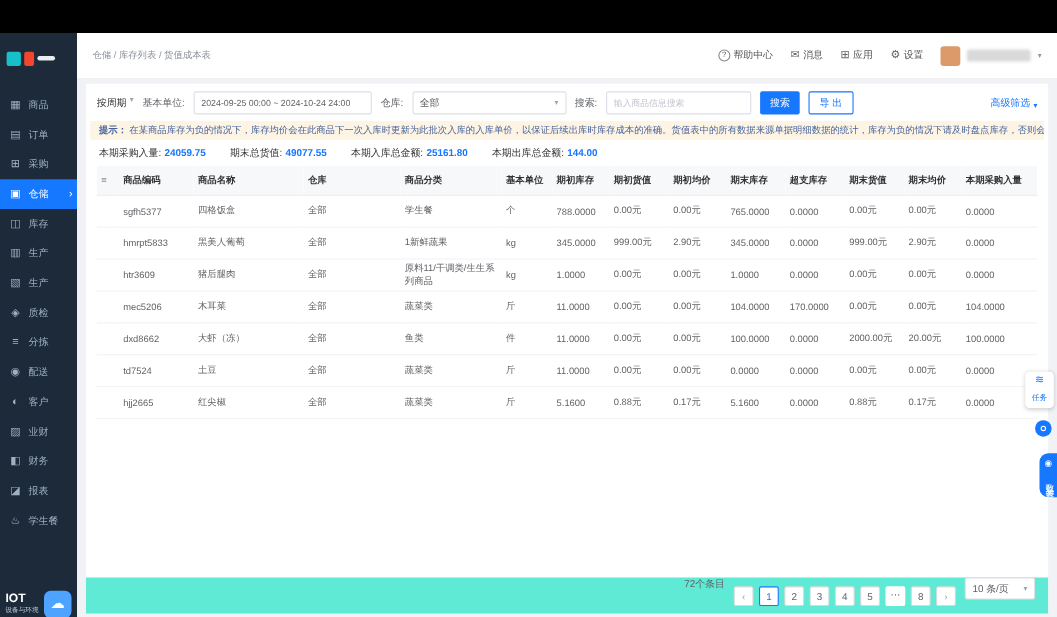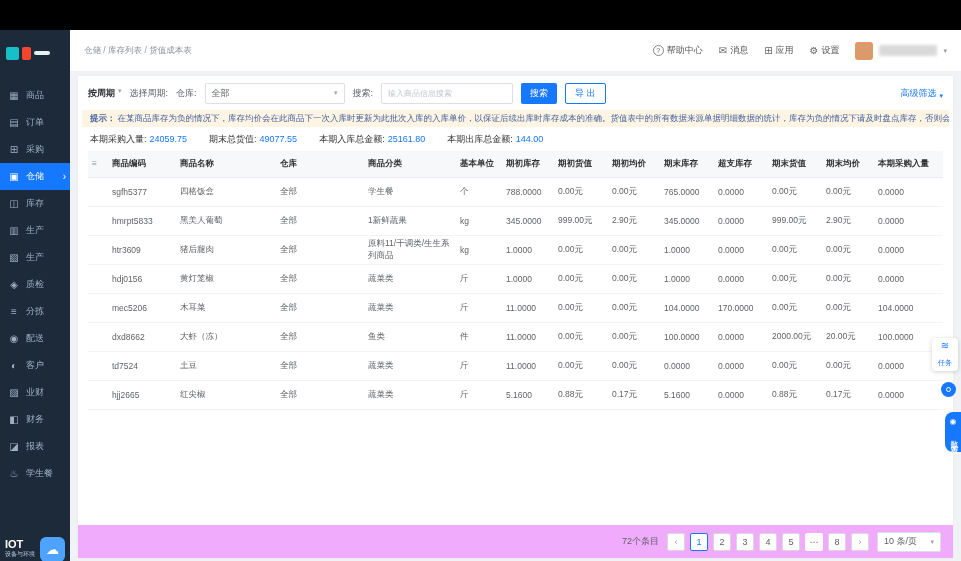--- a/index.html
+++ b/index.html
@@ -36,50 +36,50 @@
   .avatar { width:18px; height:18px; border-radius:3px; background:#dc9a6a; }
   .user-blur { width:58px; height:11px; background:#d9d9d9; border-radius:2px; filter:blur(1.5px); }
   .caret { font-size:7px; color:#999; }
   .sel-caret { font-size:7px; color:#a0a4ab; }
 
   
   .content { position:absolute; left:70px; top:42px; right:0; bottom:0; background:#f0f2f5; }
   .card { position:absolute; left:8px; top:4px; right:8px; bottom:10px; background:#fff; overflow:hidden; box-shadow:0 0 2px rgba(0,0,0,.06); }
 
   .filter-row { height:34px; display:flex; align-items:center; gap:8px; padding:0 10px; font-size:9px; color:#606266; }
-  .fr-mode { display:flex; align-items:flex-start; gap:3px; color:#303133; cursor:pointer;font-weight:bold; }
+  .fr-mode { display:flex; align-items:flex-start; gap:3px; color:#303133; cursor:pointer; }
   .inputbox { border:1px solid #dcdfe6; border-radius:2px; height:21px; display:flex; align-items:center; padding:0 6px; color:#606266; background:#fff; font-size:8px; font-family:inherit; outline:none; }
   .date-input { width:162px; }
   .select { justify-content:space-between; cursor:pointer; font-size:9px; }
   .wh-select { width:140px; }
   .search-input { width:132px; }
   .search-input::placeholder { color:#c0c4cc; }
   .btn { height:21px; border:none; border-radius:2px; font-size:9px; padding:0 9px; display:flex; align-items:center; cursor:pointer; font-family:inherit; }
   .btn-primary { background:#1677ff; color:#fff; }
   .btn-plain { border:1px solid #1677ff; color:#1677ff; background:#fff; }
   .advanced { margin-left:auto; color:#1677ff; display:flex; gap:3px; align-items:flex-end; cursor:pointer; }
   .advanced .sel-caret { color:#1677ff; }
 
   .notice { margin:0 4px; height:17px; line-height:17px; background:#fdf4e3; color:#46639f; font-size:8.5px; padding:0 8px; white-space:nowrap; overflow:hidden; }
   .notice b { font-weight:bold; margin-right:2px; }
 
   .stats { height:24px; display:flex; align-items:center; gap:22px; padding:0 12px; font-size:9px; color:#303133; }
-  .stat-val { color:#1677ff; margin-left:3px; font-weight:normal; }
+  .stat-val { color:#1677ff; margin-left:3px; font-weight:bold; }
 
   .tbl-wrap { margin:0 10px; }
   table { width:100%; border-collapse:collapse; table-layout:fixed; font-size:8.5px; }
   th { background:#f7f8fa; color:#303133; font-weight:bold; text-align:left; padding:3px 4px; height:26px; border-bottom:1px solid #e9ecf0; line-height:1.25; overflow:hidden; }
   td { color:#606266; padding:0 4px; height:29px; border-bottom:1px solid #f1f3f5; white-space:nowrap; overflow:hidden; }
   td:nth-child(5) { white-space:normal; line-height:1.3; }
   .th-icon { color:#8a9099; font-weight:normal; }
   col.c0{width:20px} col.c1{width:68px} col.c2{width:100px} col.c3{width:88px} col.c4{width:92px}
   col.c5{width:46px} col.c6{width:52px} col.c7{width:54px} col.c8{width:52px} col.c9{width:54px}
   col.c10{width:54px} col.c11{width:54px} col.c12{width:52px} col.c13{width:auto}
 
-  .pager { position:absolute; left:0; right:0; bottom:0; height:33px; display:flex; align-items:center; justify-content:flex-end; gap:8px; padding:0 12px; font-size:9px; color:#606266; background:#f0abfc; }
+  .pager { position:absolute; left:0; right:0; bottom:0; height:33px; display:flex; justify-content:flex-end; gap:8px; padding:0 12px; font-size:9px; color:#606266; background:#5eead4; }
   .pager-pages { display:flex; gap:5px; align-items:center; }
   .pg-btn { min-width:18px; height:18px; border:1px solid #d9d9d9; border-radius:2px; background:#fff; display:flex; align-items:center; justify-content:center; padding:0 3px; cursor:pointer; color:#606266; font-size:9px; font-family:inherit; }
   .pg-btn.active { border-color:#1677ff; color:#1677ff; }
   .pg-btn.nav { color:#999; }
   .pg-btn.pg-ellipsis { border:none; }
   .page-size { width:64px; height:20px; }
 
   
   .float-task { position:absolute; right:3px; top:308px; width:26px; background:#fff; border-radius:4px; box-shadow:0 1px 4px rgba(0,0,0,.18); text-align:center; padding:3px 0 2px; z-index:9; cursor:pointer; }
   .float-task .ico { color:#1677ff; font-size:10px; display:block; line-height:10px; }
@@ -203,21 +203,22 @@
   </aside>
 
   <main class="content">
     <div class="card">
 
       <div class="filter-row">
         <div class="fr-mode">
           <span>按周期</span>
           <span class="sel-caret">▾</span>
         </div>
-        <span>选择周期:</span>
+        <span>基本单位:</span>
+        <input class="inputbox date-input" readonly="" value="2024-09-25 00:00 ~ 2024-10-24 24:00" style="">
         <span>仓库:</span>
         <div class="inputbox select wh-select">
           <span>全部</span>
           <span class="sel-caret">▾</span>
         </div>
         <span>搜索:</span>
         <input class="inputbox search-input" placeholder="输入商品信息搜索" style="">
         <button class="btn btn-primary">搜索</button>
         <button class="btn btn-plain">导 出</button>
         <div class="advanced">
@@ -317,36 +318,20 @@
                 <td>0.00元</td>
                 <td>0.00元</td>
                 <td>1.0000</td>
                 <td>0.0000</td>
                 <td>0.00元</td>
                 <td>0.00元</td>
                 <td>0.0000</td>
               </tr>
               <tr>
                 <td></td>
-                <td>hdj0156</td>
-                <td>黄灯笼椒</td>
-                <td>全部</td>
-                <td>蔬菜类</td>
-                <td>斤</td>
-                <td>1.0000</td>
-                <td>0.00元</td>
-                <td>0.00元</td>
-                <td>1.0000</td>
-                <td>0.0000</td>
-                <td>0.00元</td>
-                <td>0.00元</td>
-                <td>0.0000</td>
-              </tr>
-              <tr>
-                <td></td>
                 <td>mec5206</td>
                 <td>木耳菜</td>
                 <td>全部</td>
                 <td>蔬菜类</td>
                 <td>斤</td>
                 <td>11.0000</td>
                 <td>0.00元</td>
                 <td>0.00元</td>
                 <td>104.0000</td>
                 <td>170.0000</td>

